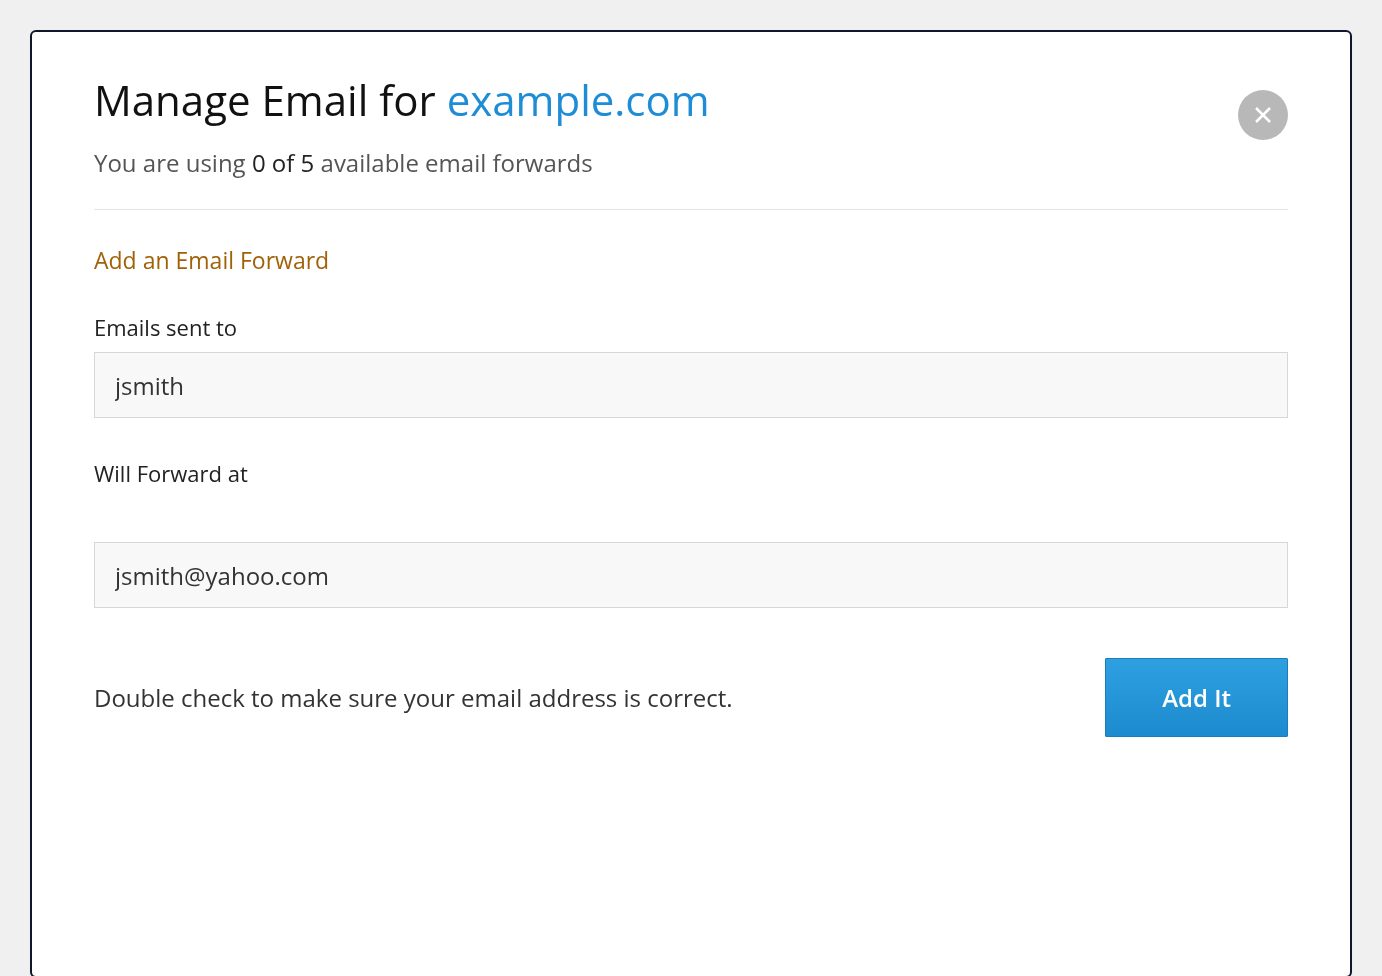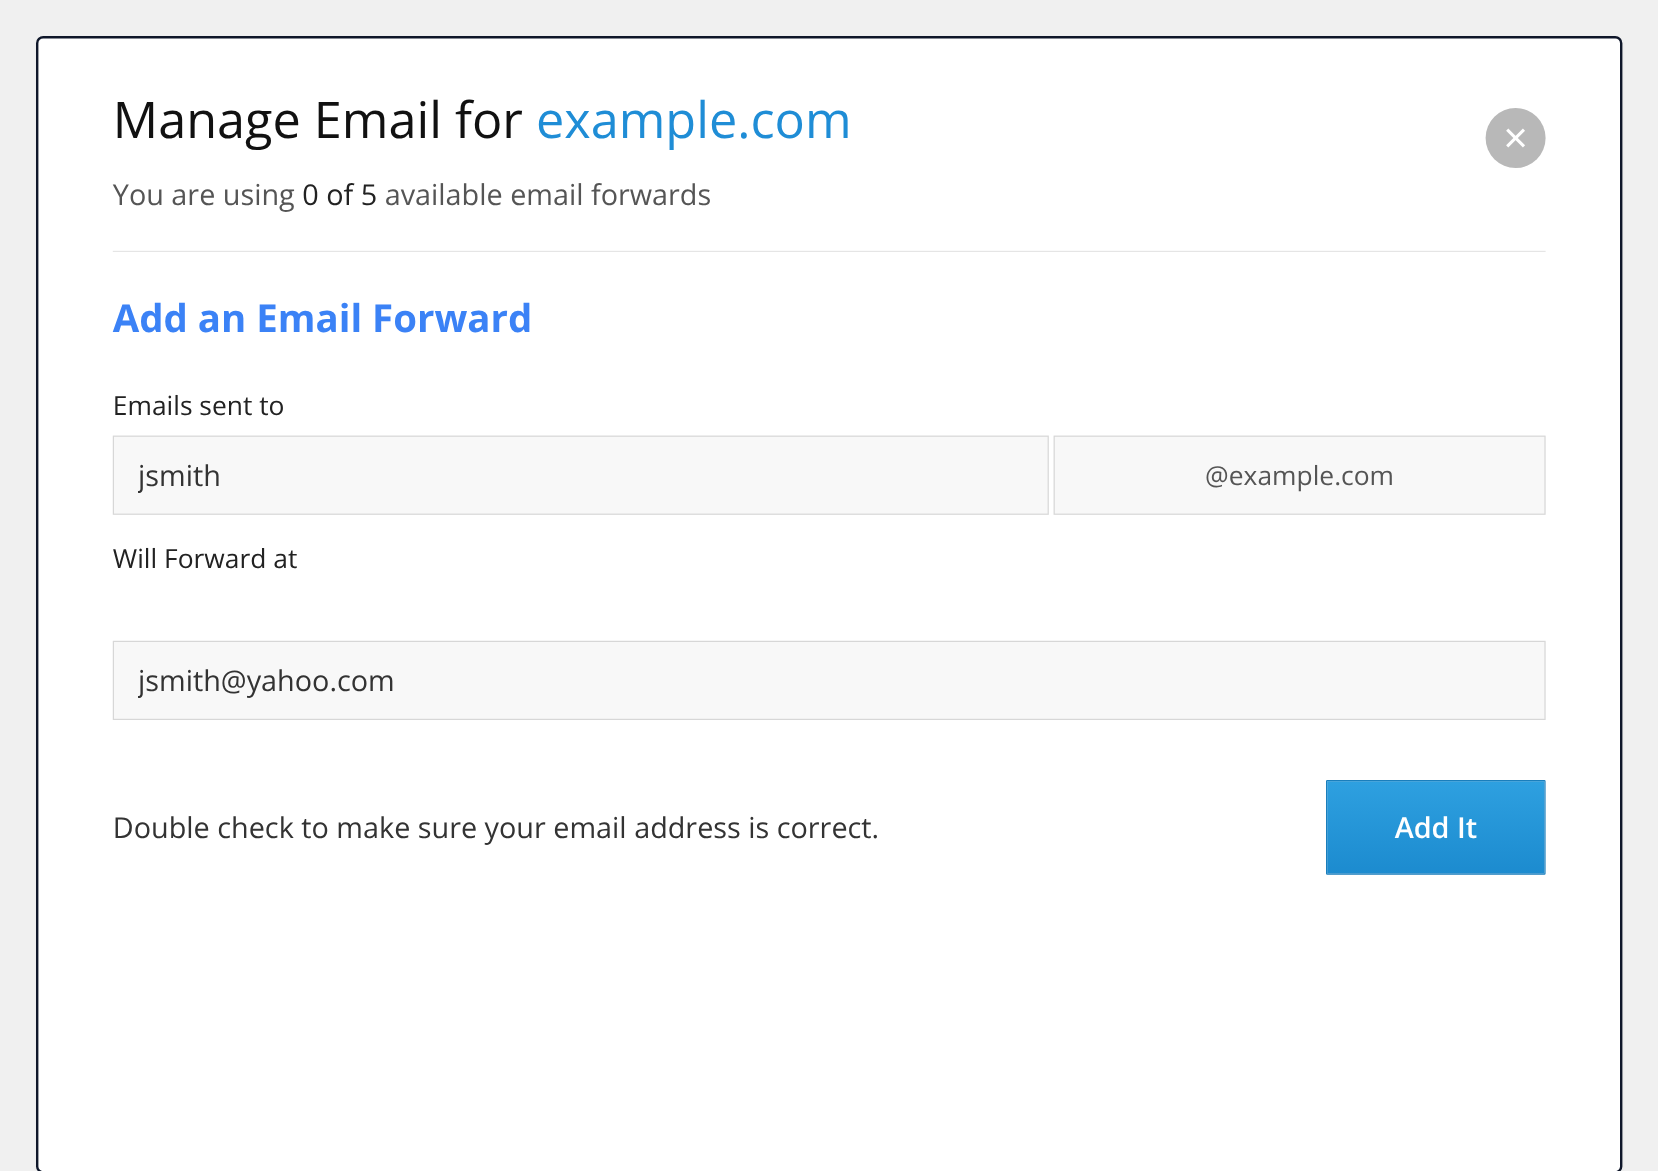--- a/index.html
+++ b/index.html
@@ -60,36 +60,36 @@
     .usage-line .bold {
       font-weight: 400;
       color: #222;
     }
     hr.divider {
       border: none;
       border-top: 1px solid #e5e5e5;
       margin-bottom: 34px;
     }
     .section-title {
-      font-size: 32px;
-      font-weight: 700;
-      color: #3b82f6;
+      font-size: 23px;
+      font-weight: 400;
+      color: #a16207;
       margin-bottom: 36px;
     }
     .field-label {
       font-size: 22px;
       font-weight: 400;
       color: #222;
       margin-bottom: 10px;
       display: block;
     }
     .row-sent-to {
       display: flex;
       gap: 4px;
-      margin-bottom: 21px;
+      margin-bottom: 40px;
     }
     .input {
       height: 66px;
       border: 1px solid #d7d7d7;
       background: #f8f8f8;
       font-size: 24px;
       padding: 0 20px;
       color: #333;
       outline: none;
       font-family: inherit;
@@ -154,21 +154,20 @@
     <span>You are using </span><span class="bold">0 of 5</span><span> available email forwards</span>
   </p>
 
   <hr class="divider">
 
   <h2 class="section-title">Add an Email Forward</h2>
 
   <label class="field-label">Emails sent to</label>
   <div class="row-sent-to">
     <input type="text" class="input input-alias" value="jsmith" style="">
-    <div class="domain-box">@example.com</div>
   </div>
 
   <label class="field-label">Will Forward at</label>
   <input type="text" class="input input-dest" value="jsmith@yahoo.com" style="">
 
   <div class="footer-row">
     <span class="hint">Double check to make sure your email address is correct.</span>
     <button class="add-btn">Add It</button>
   </div>
 

